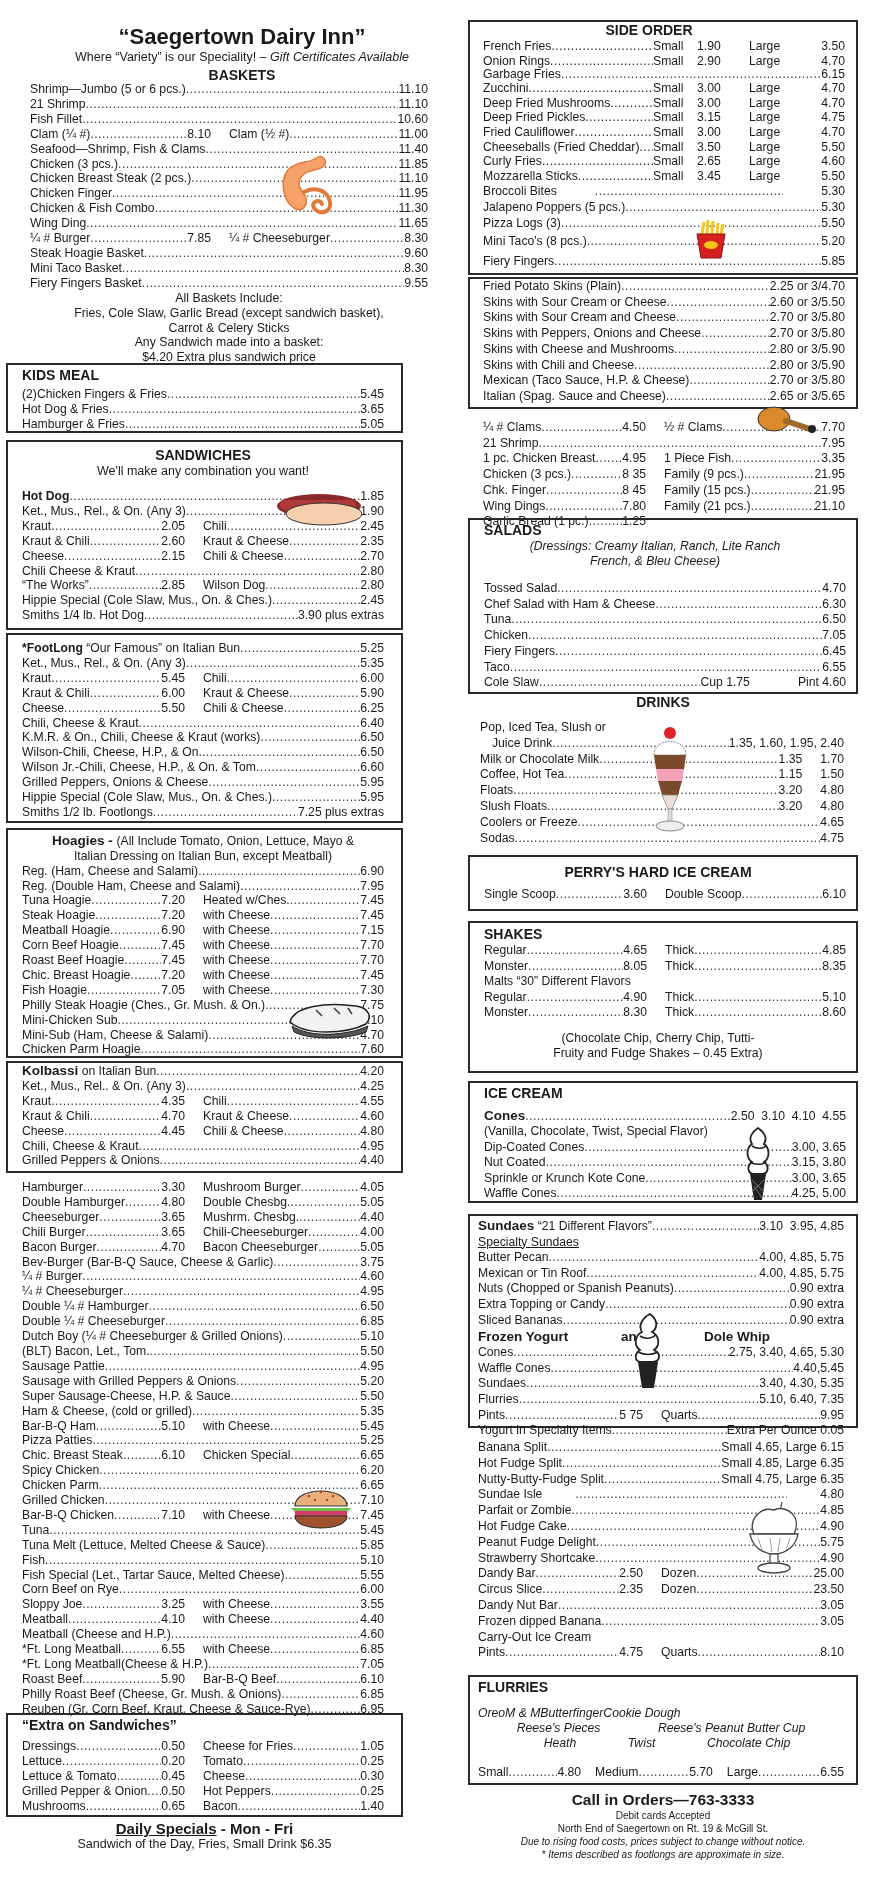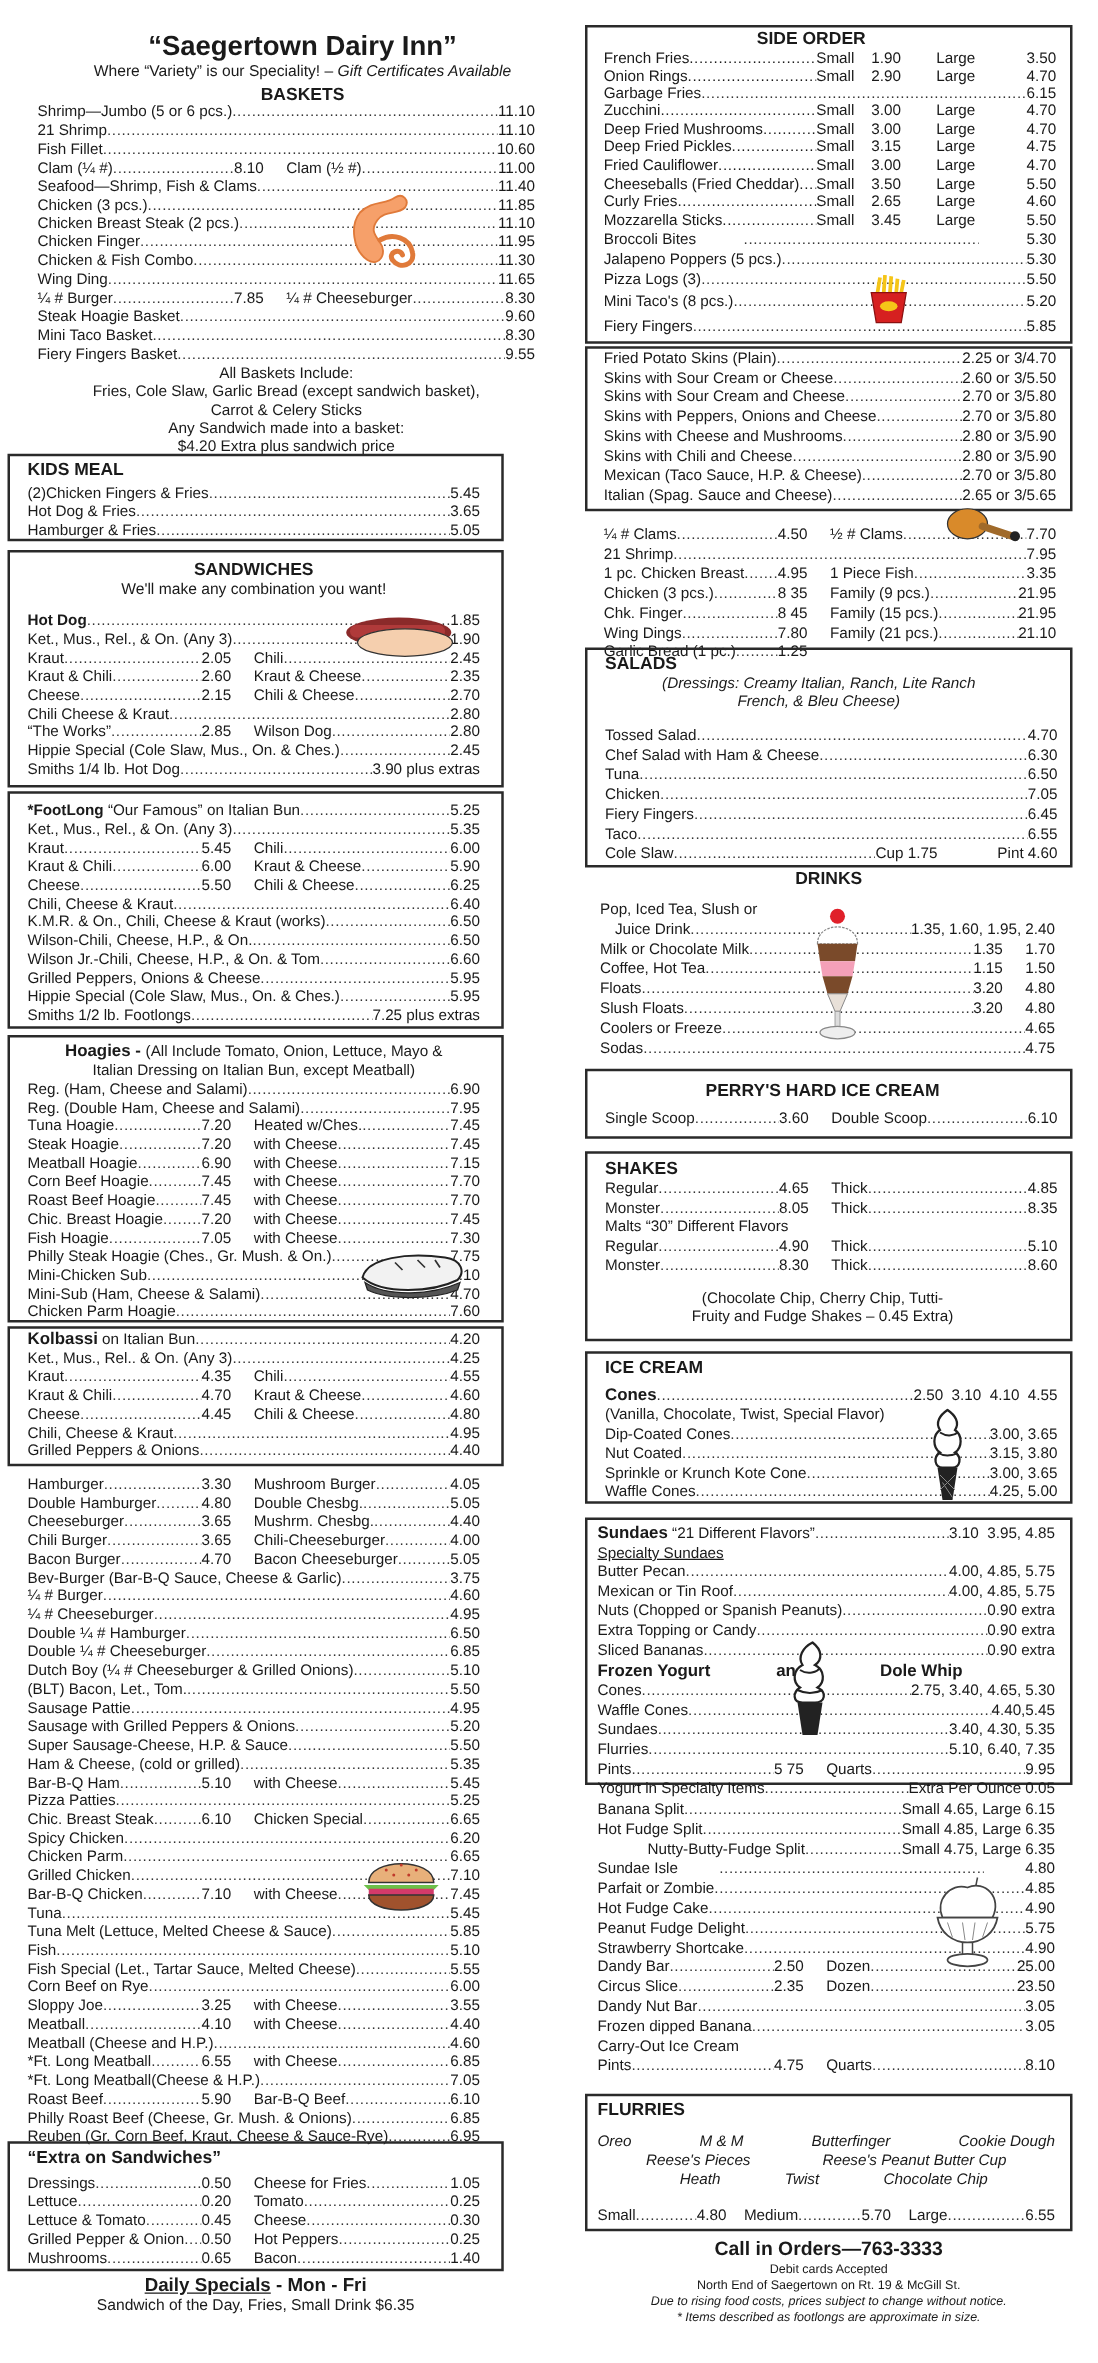--- a/index.html
+++ b/index.html
@@ -28,21 +28,21 @@
   .bold { font-weight: bold; }
   .u { text-decoration: underline; }
   .side-row { display: flex; align-items: baseline; line-height: 14.6px; white-space: nowrap; }
   .side-row .name { flex: 0 0 auto; }
   .side-row .dots { flex: 1 1 auto; overflow: hidden; letter-spacing: 0.5px; }
   .side-row .dots::after { content: "..................................................................................................................................................."; }
   .side-row .sz { width: 44px; flex: 0 0 auto; }
   .side-row .sp { width: 52px; flex: 0 0 auto; }
   .side-row .lz { width: 60px; flex: 0 0 auto; }
   .side-row .lp { width: 36px; flex: 0 0 auto; text-align: right; }
-  .flur-grid { display: flex; justify-content: space-between; font-style: italic; line-height: 15px; }
+  .flur-grid { display: flex; font-style: italic; line-height: 15px; }
   .art { position: absolute; }
 </style>
 </head>
 <body>
 
 <div class="col left">
 
   <div style="position:absolute; top:24px; left:0; width:436px;">
     <div class="title">“Saegertown Dairy Inn”</div>
     <div class="sub"><span>Where “Variety” is our Speciality! – </span><span class="ital">Gift Certificates Available</span></div>
@@ -1435,21 +1435,21 @@
         <div class="row" style="line-height: 15.8px;">
           <span class="name">Banana Split</span>
           <span class="dots"></span>
           <span class="price">Small 4.65,  Large 6.15</span>
         </div>
         <div class="row" style="line-height: 15.8px;">
           <span class="name">Hot Fudge Split</span>
           <span class="dots"></span>
           <span class="price">Small 4.85,  Large 6.35</span>
         </div>
-        <div class="row" style="line-height: 15.8px; margin-left: 40px;">
+        <div class="row" style="line-height: 15.8px;">
           <span class="name">Nutty-Butty-Fudge Split</span>
           <span class="dots"></span>
           <span class="price">Small 4.75,  Large 6.35</span>
         </div>
         <div class="row" style="line-height: 15.8px; gap: 33px;">
           <span class="name">Sundae Isle</span>
           <span class="dots"></span>
           <span class="price">4.80</span>
         </div>
         <div class="row" style="line-height: 15.8px;">

